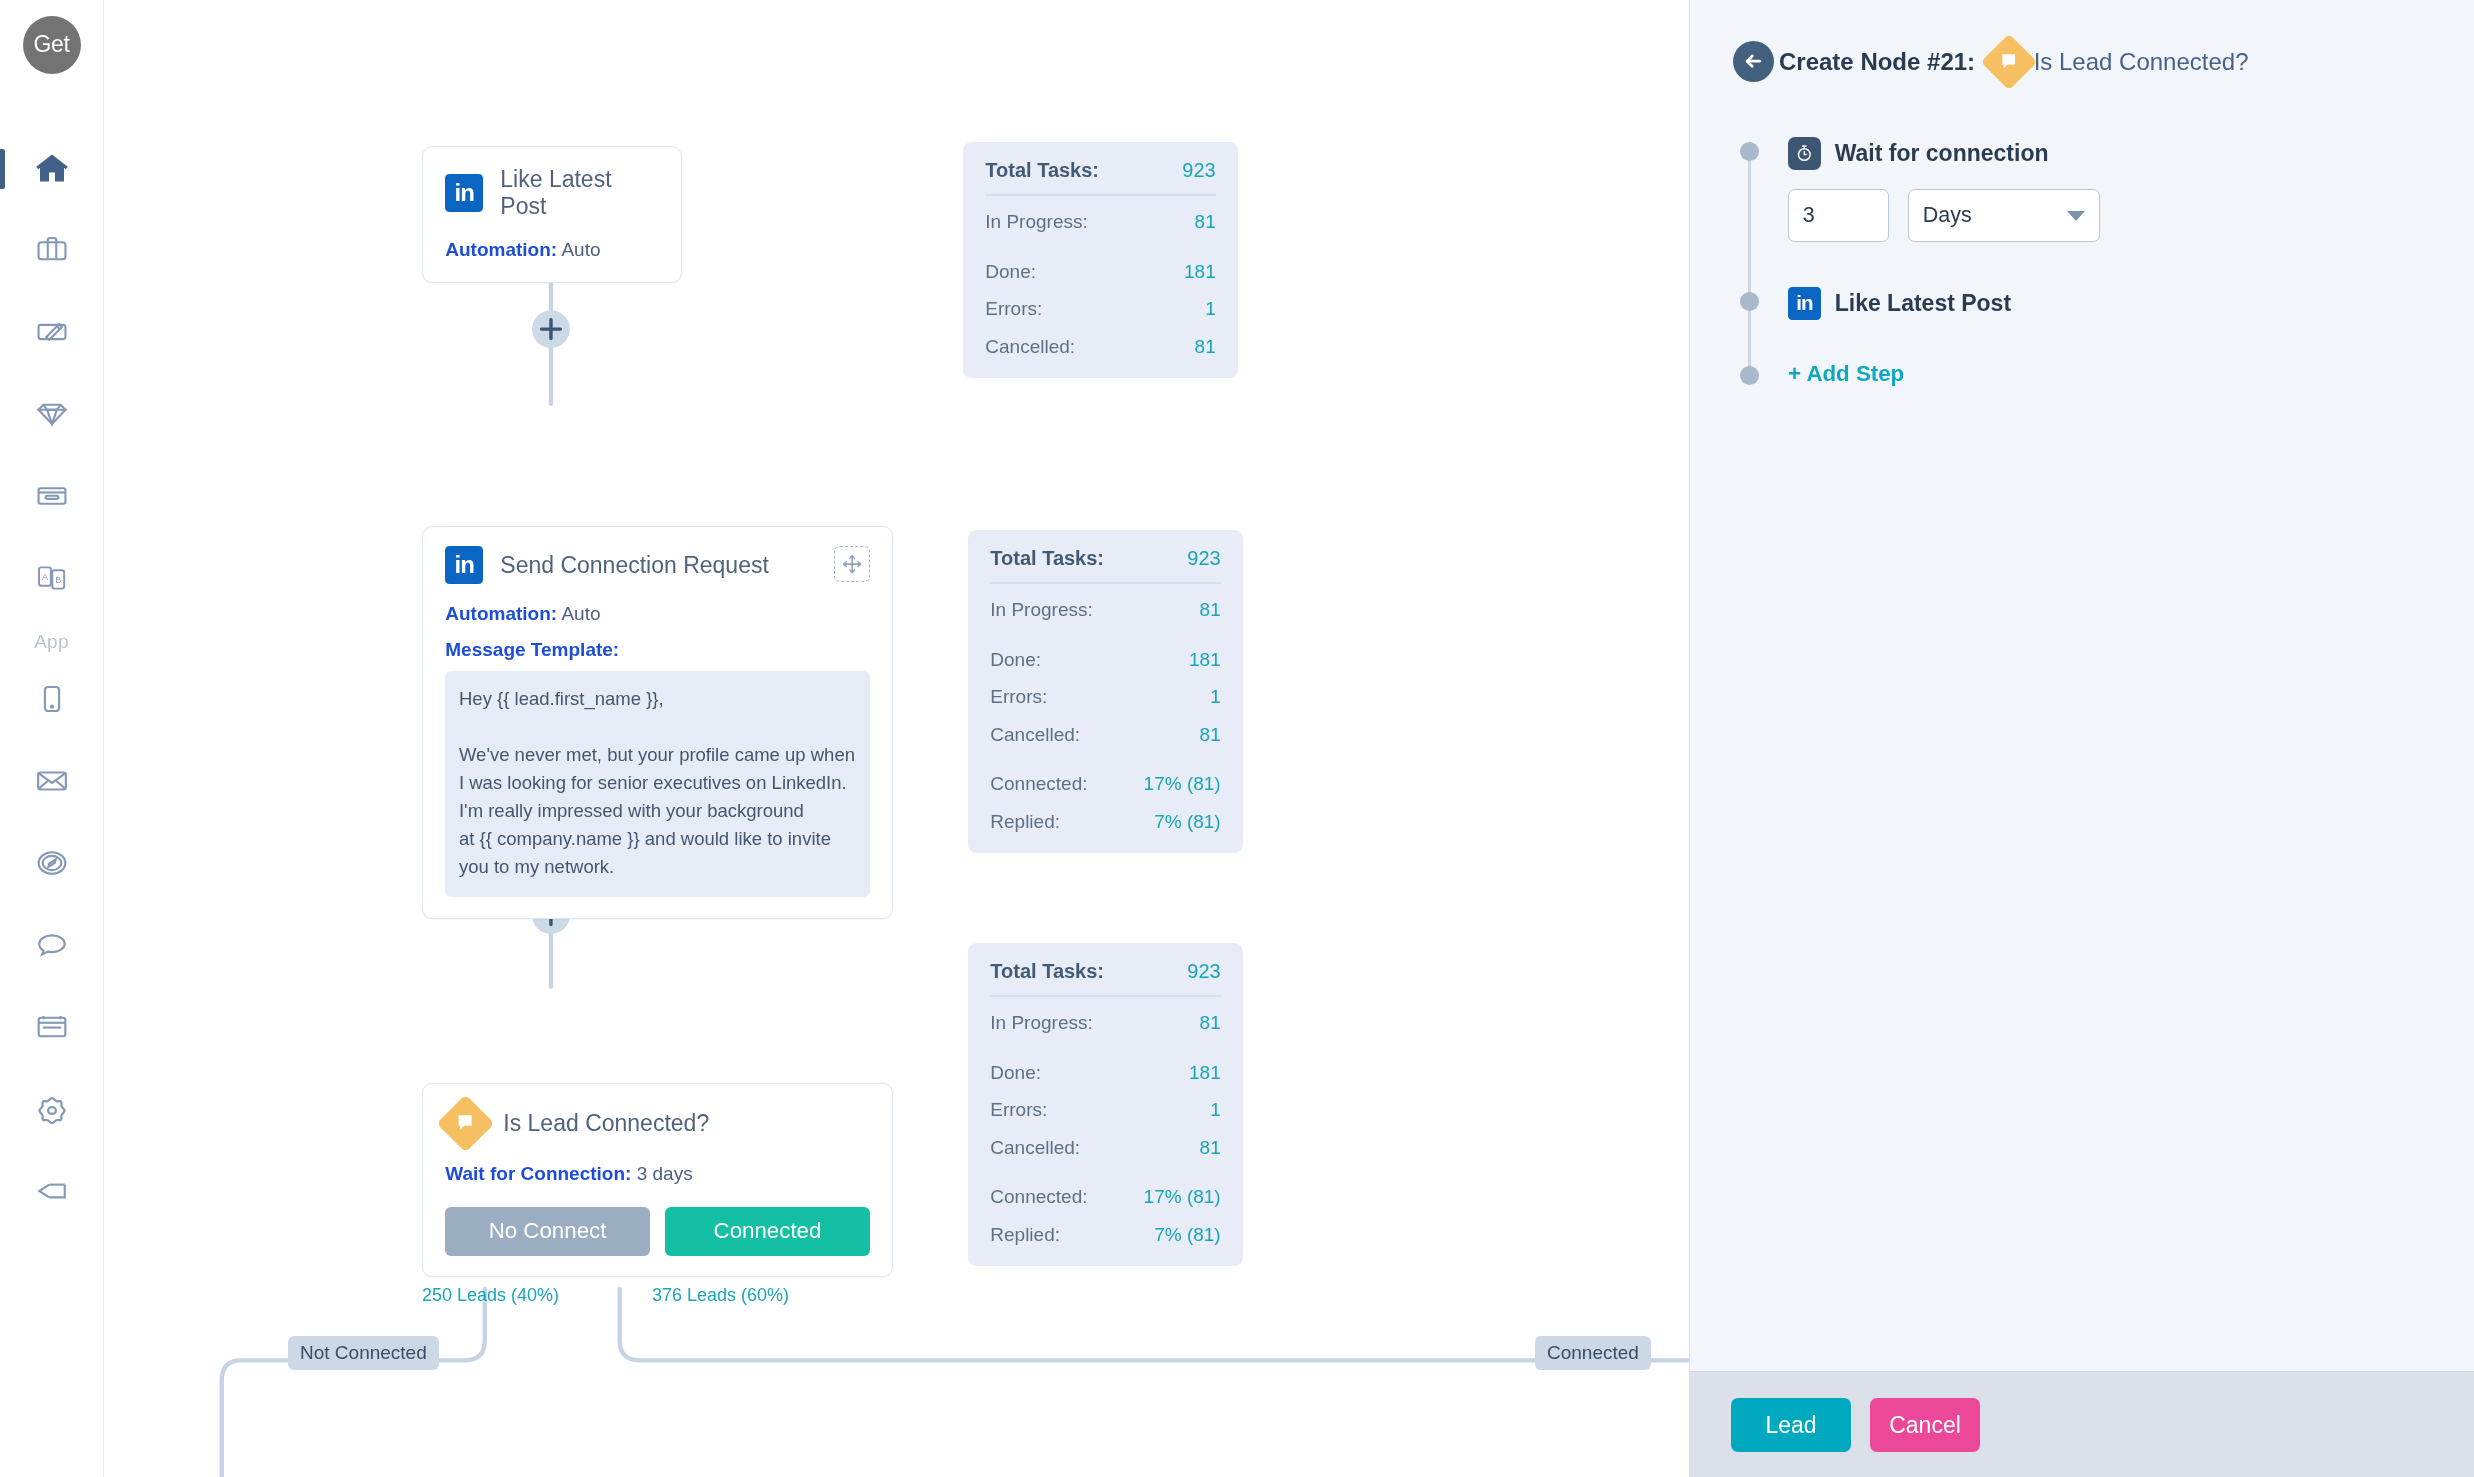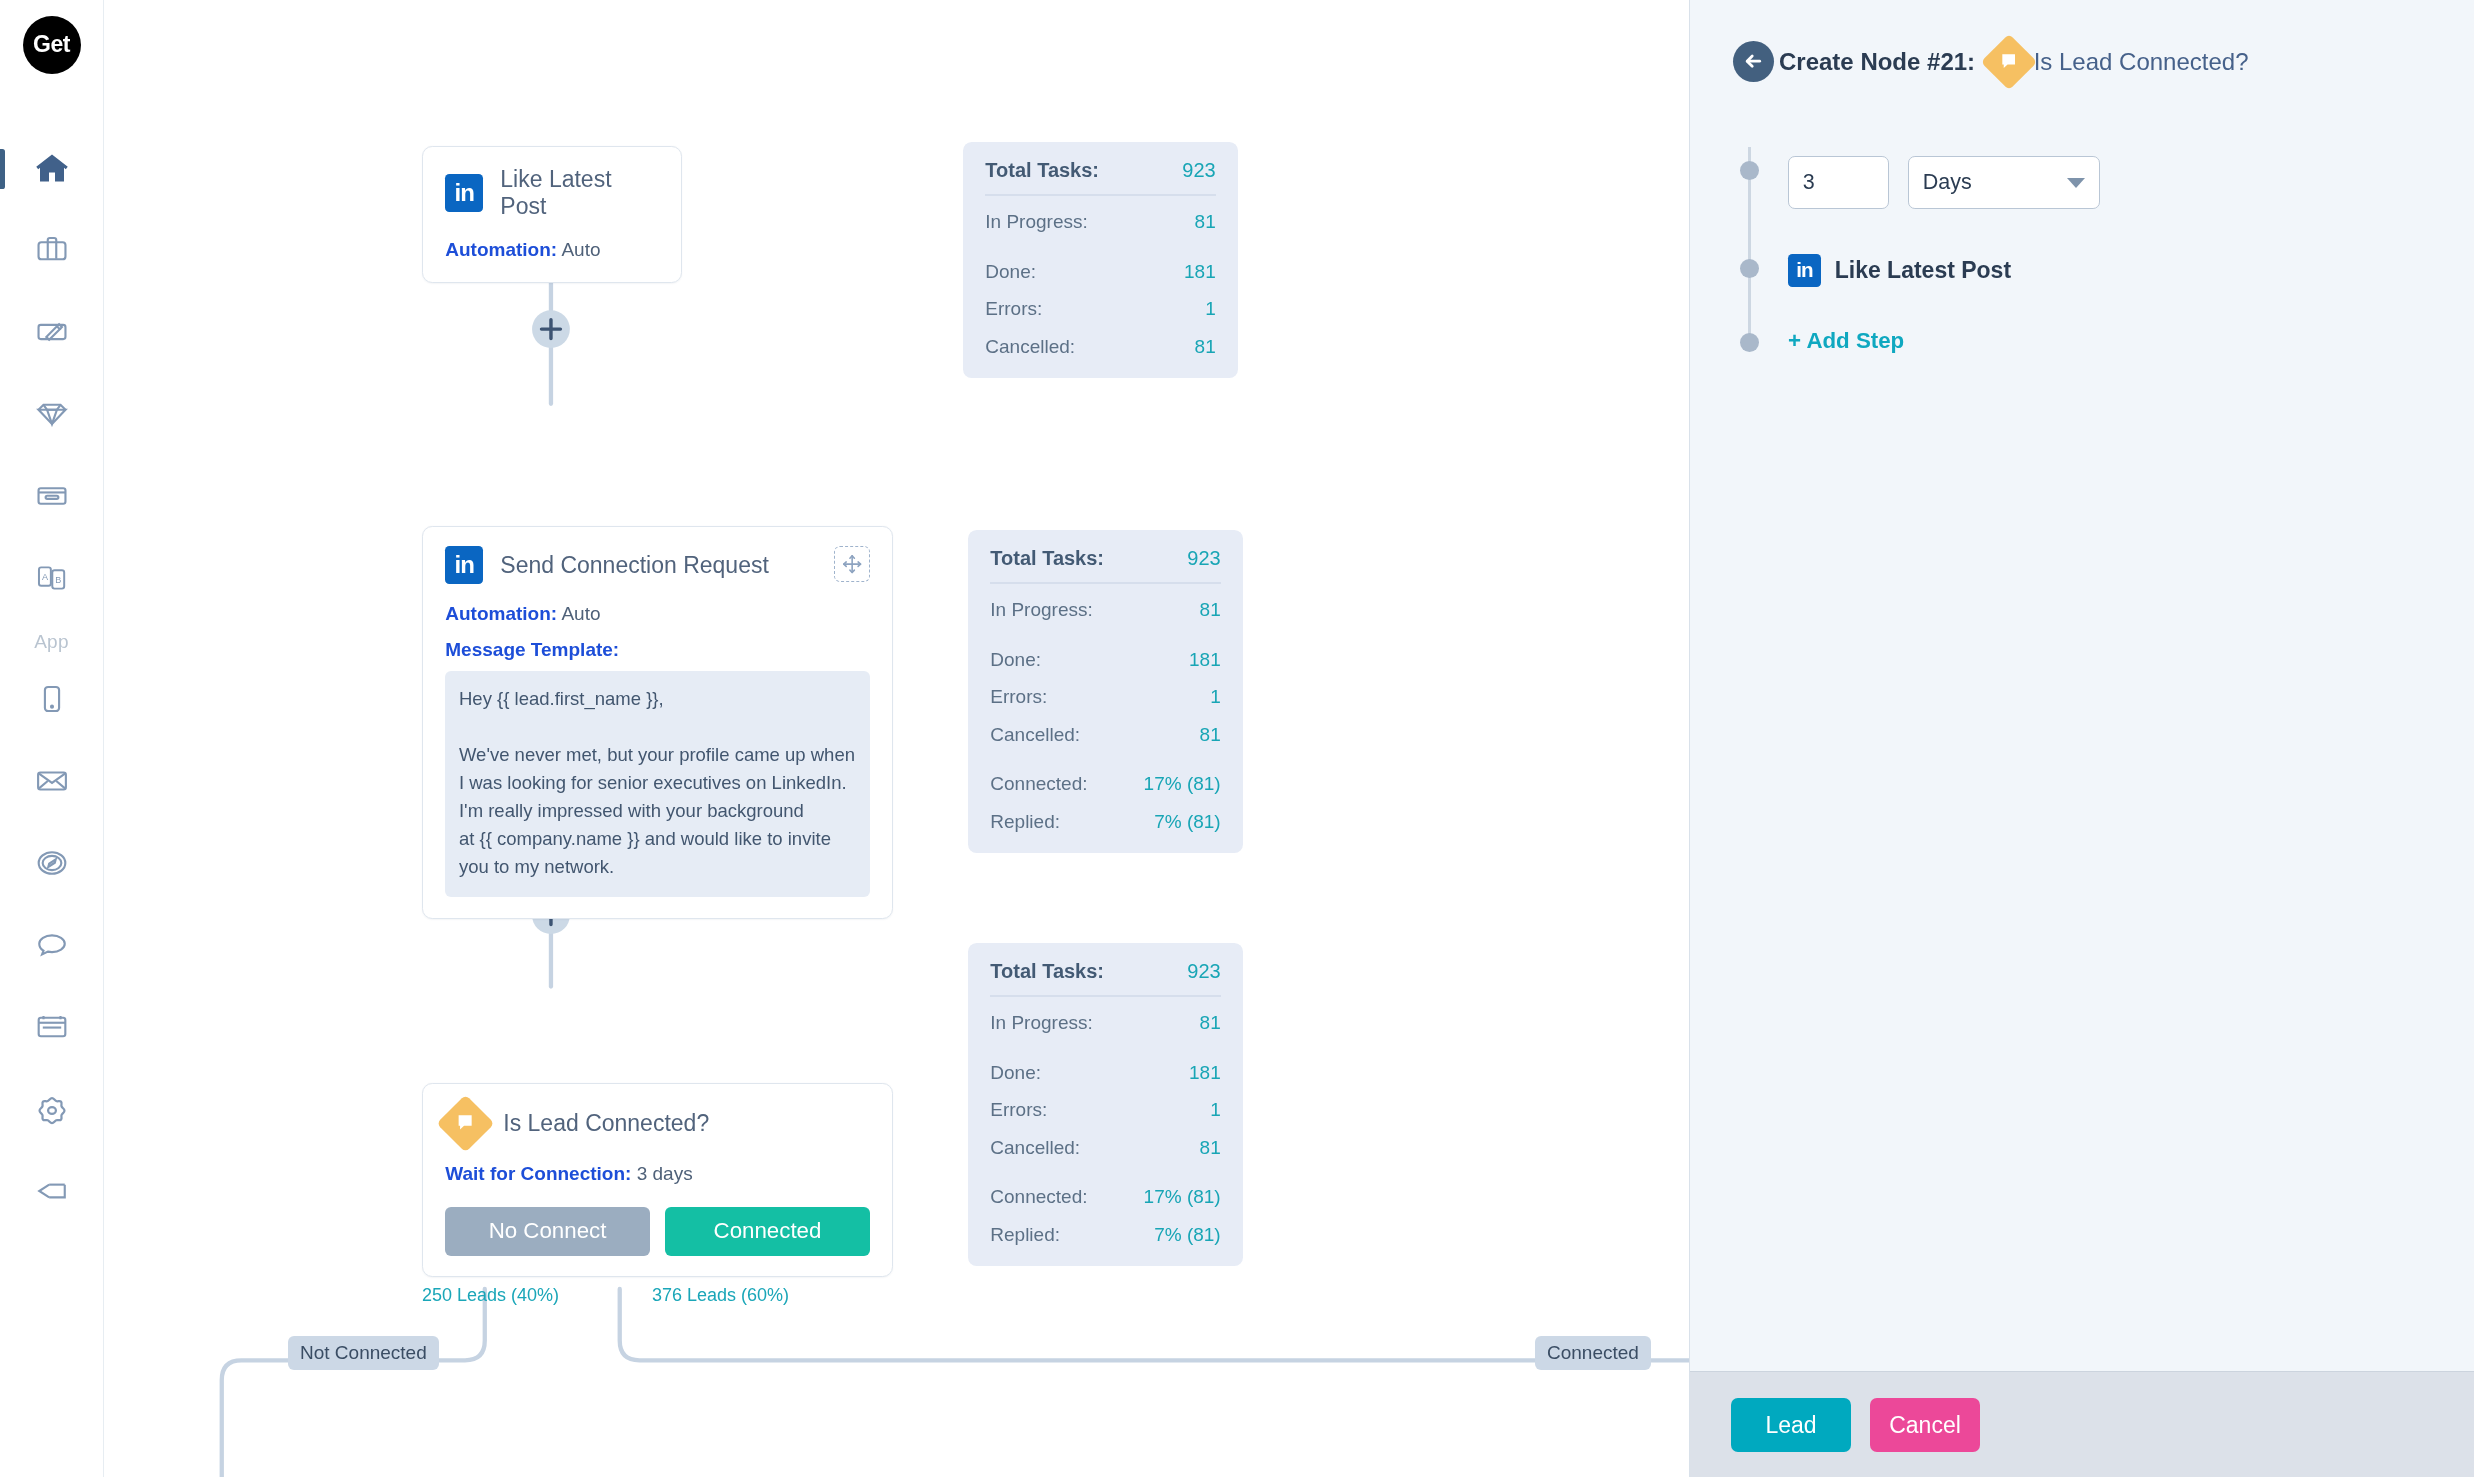--- a/index.html
+++ b/index.html
@@ -15,22 +15,22 @@
   .sidebar {
     width: 104px; height: 1478px;
     background: #ffffff;
     border-right: 1.7px solid #e7edf2;
     display: flex; flex-direction: column; align-items: center;
     flex: 0 0 104px;
     position: relative;
   }
   .logo {
     width: 58px; height: 58px; border-radius: 50%;
-    background: #000000;
-    color: #fff; font-weight: bold; font-size: 23px;
+    background: #737373;
+    color: #fff; font-weight: normal; font-size: 23px;
     display: flex; align-items: center; justify-content: center;
     margin-top: 15.5px; letter-spacing: -0.4px;
   }
   .nav { margin-top: 53px; width: 100%; display: flex; flex-direction: column; align-items: center; }
   .nav-item {
     width: 100%; height: 82px;
     display: flex; align-items: center; justify-content: center;
     position: relative;
   }
   .nav-item.active::before {
@@ -537,20 +537,31 @@
         </span>
       </span>
       <span class="panel-node-name">Is Lead Connected?</span>
     </div>
 
     <div class="steps">
       <div class="steps-rail"></div>
 
       <div class="step s1">
         <span class="dot"></span>
+        <div class="step-head">
+          <span class="clock-badge">
+            <svg width="20.6" height="20.6" viewBox="0 0 24 24" fill="none" stroke="#ffffff" stroke-width="1.7">
+              <circle cx="12" cy="13.4" r="6.8"></circle>
+                <path d="M12 9.4v4h2.8"></path>
+                <path d="M9.4 3.6h5.2"></path>
+                <path d="M12 3.6v2.9"></path>
+            </svg>
+          </span>
+          <span class="step-title">Wait for connection</span>
+        </div>
         <div class="step-fields">
           <input class="num-input" type="text" value="3" style="">
           <div class="select-wrap">
             <div class="sel-input">Days</div>
             <span class="caret"></span>
           </div>
         </div>
       </div>
 
       <div class="step s2">

